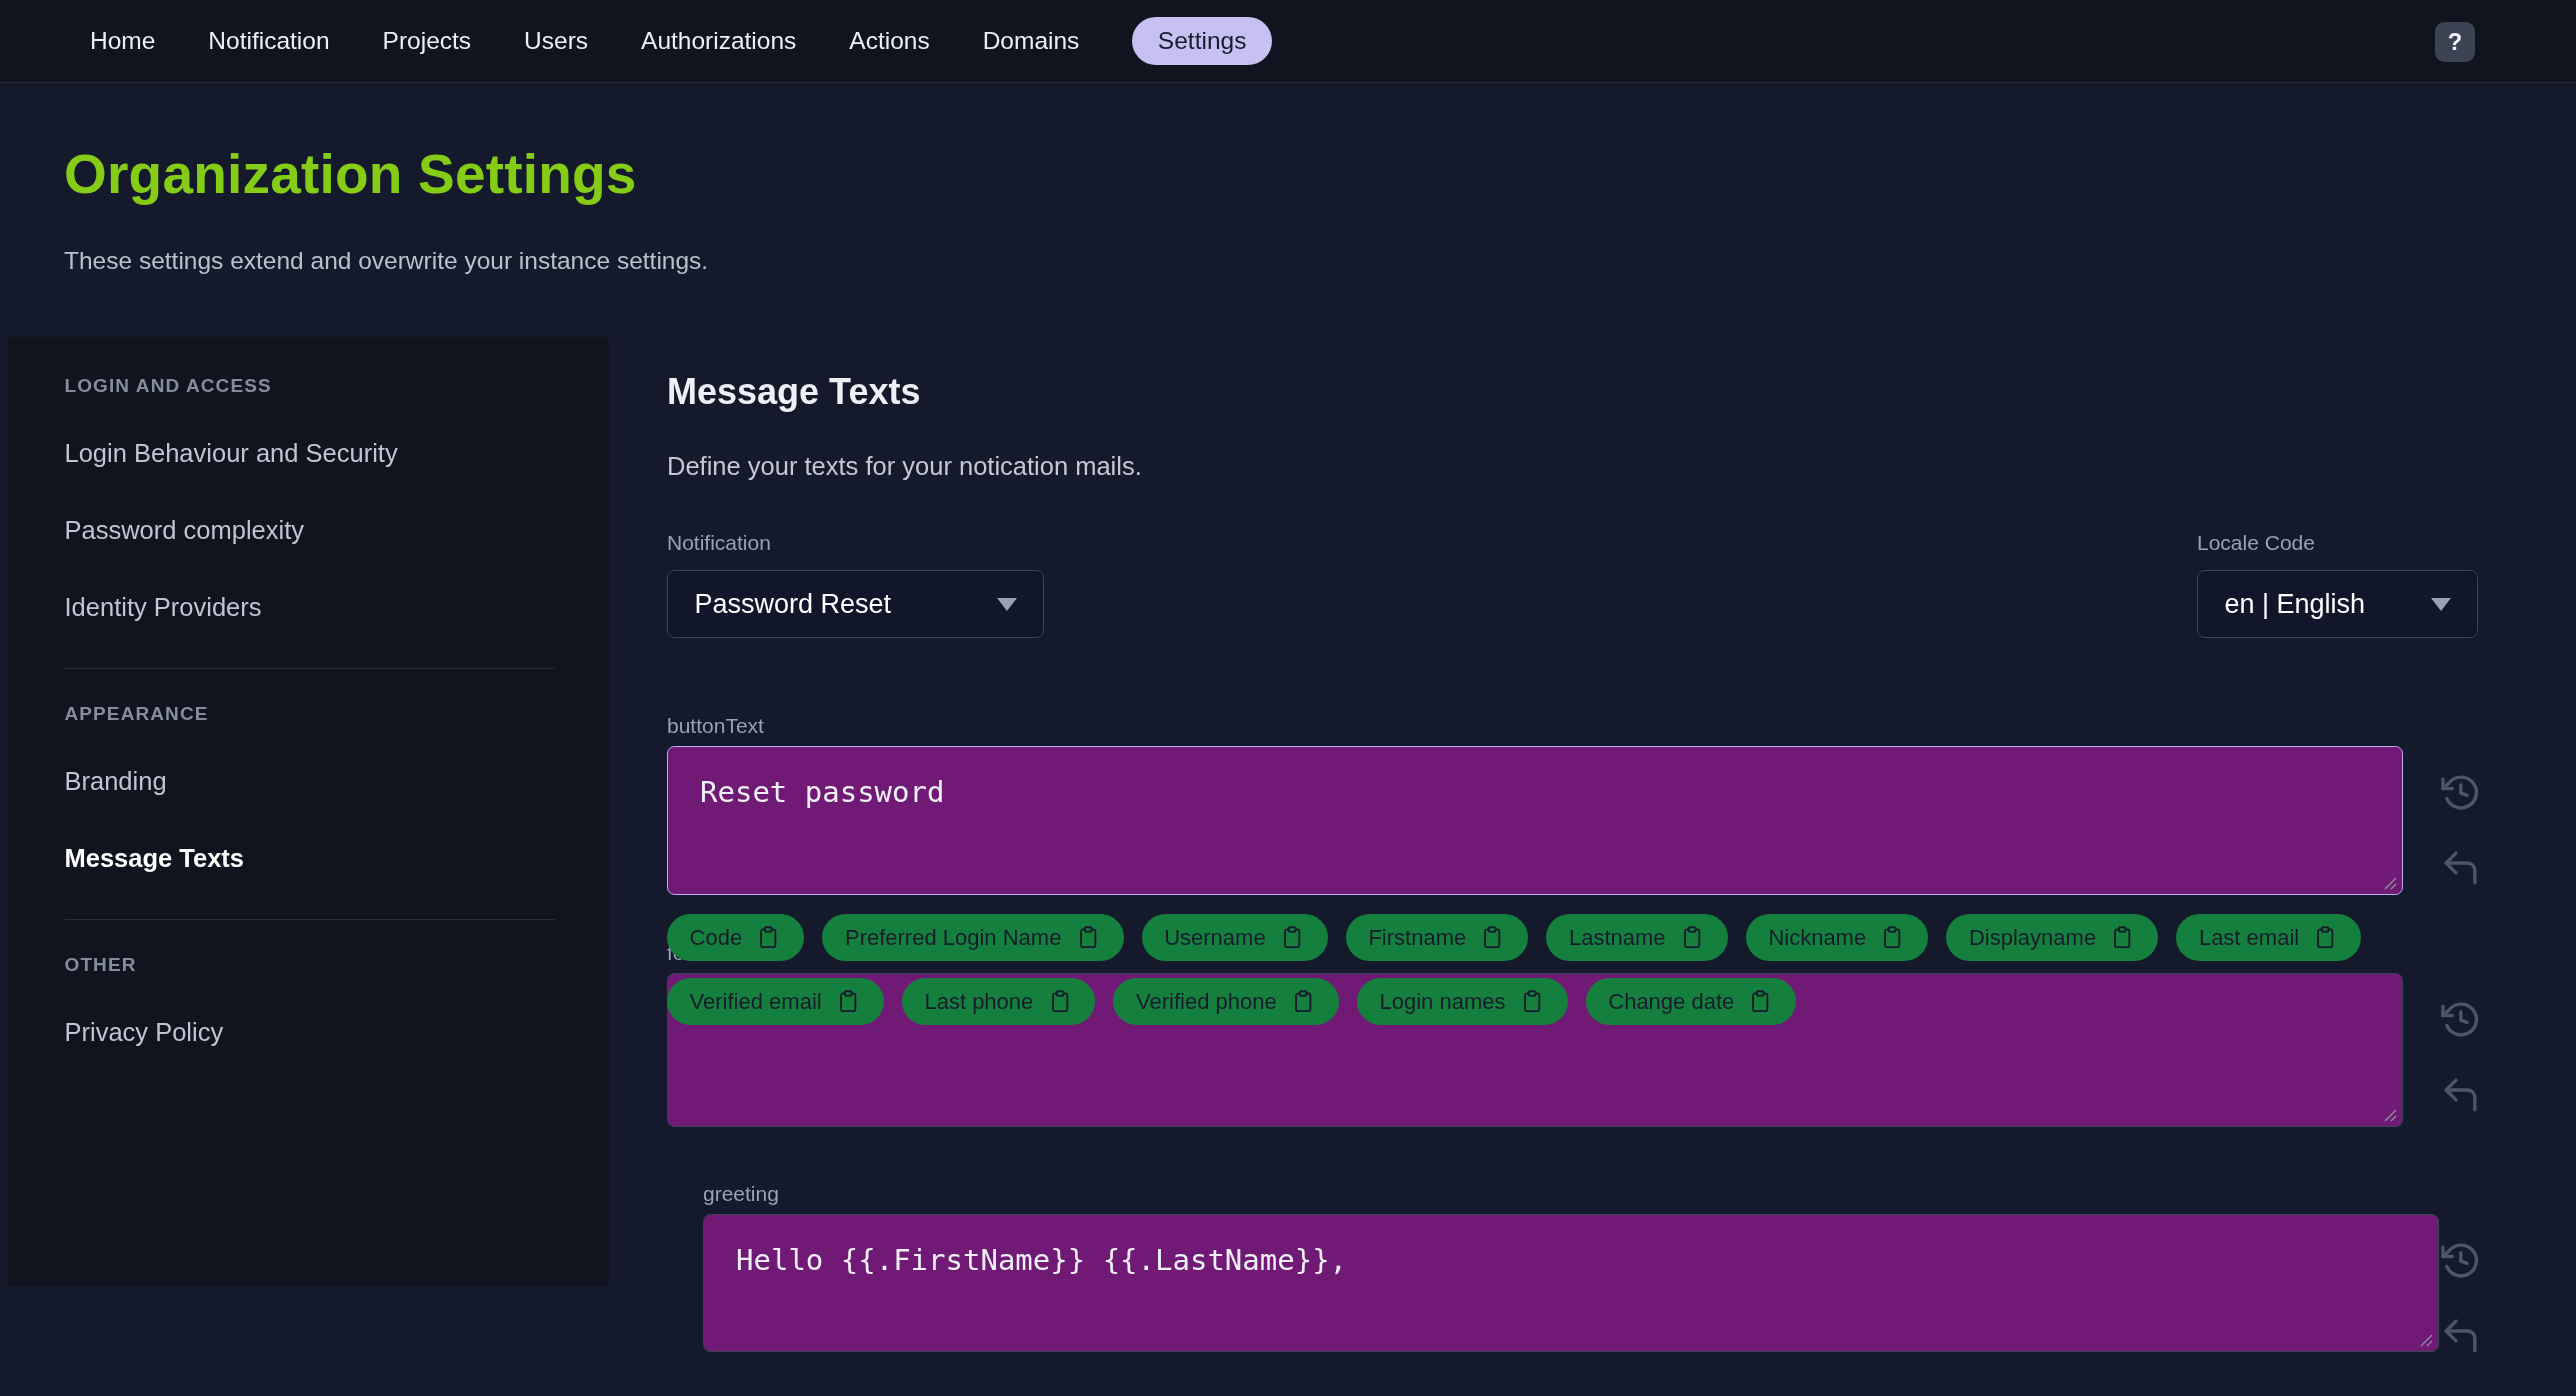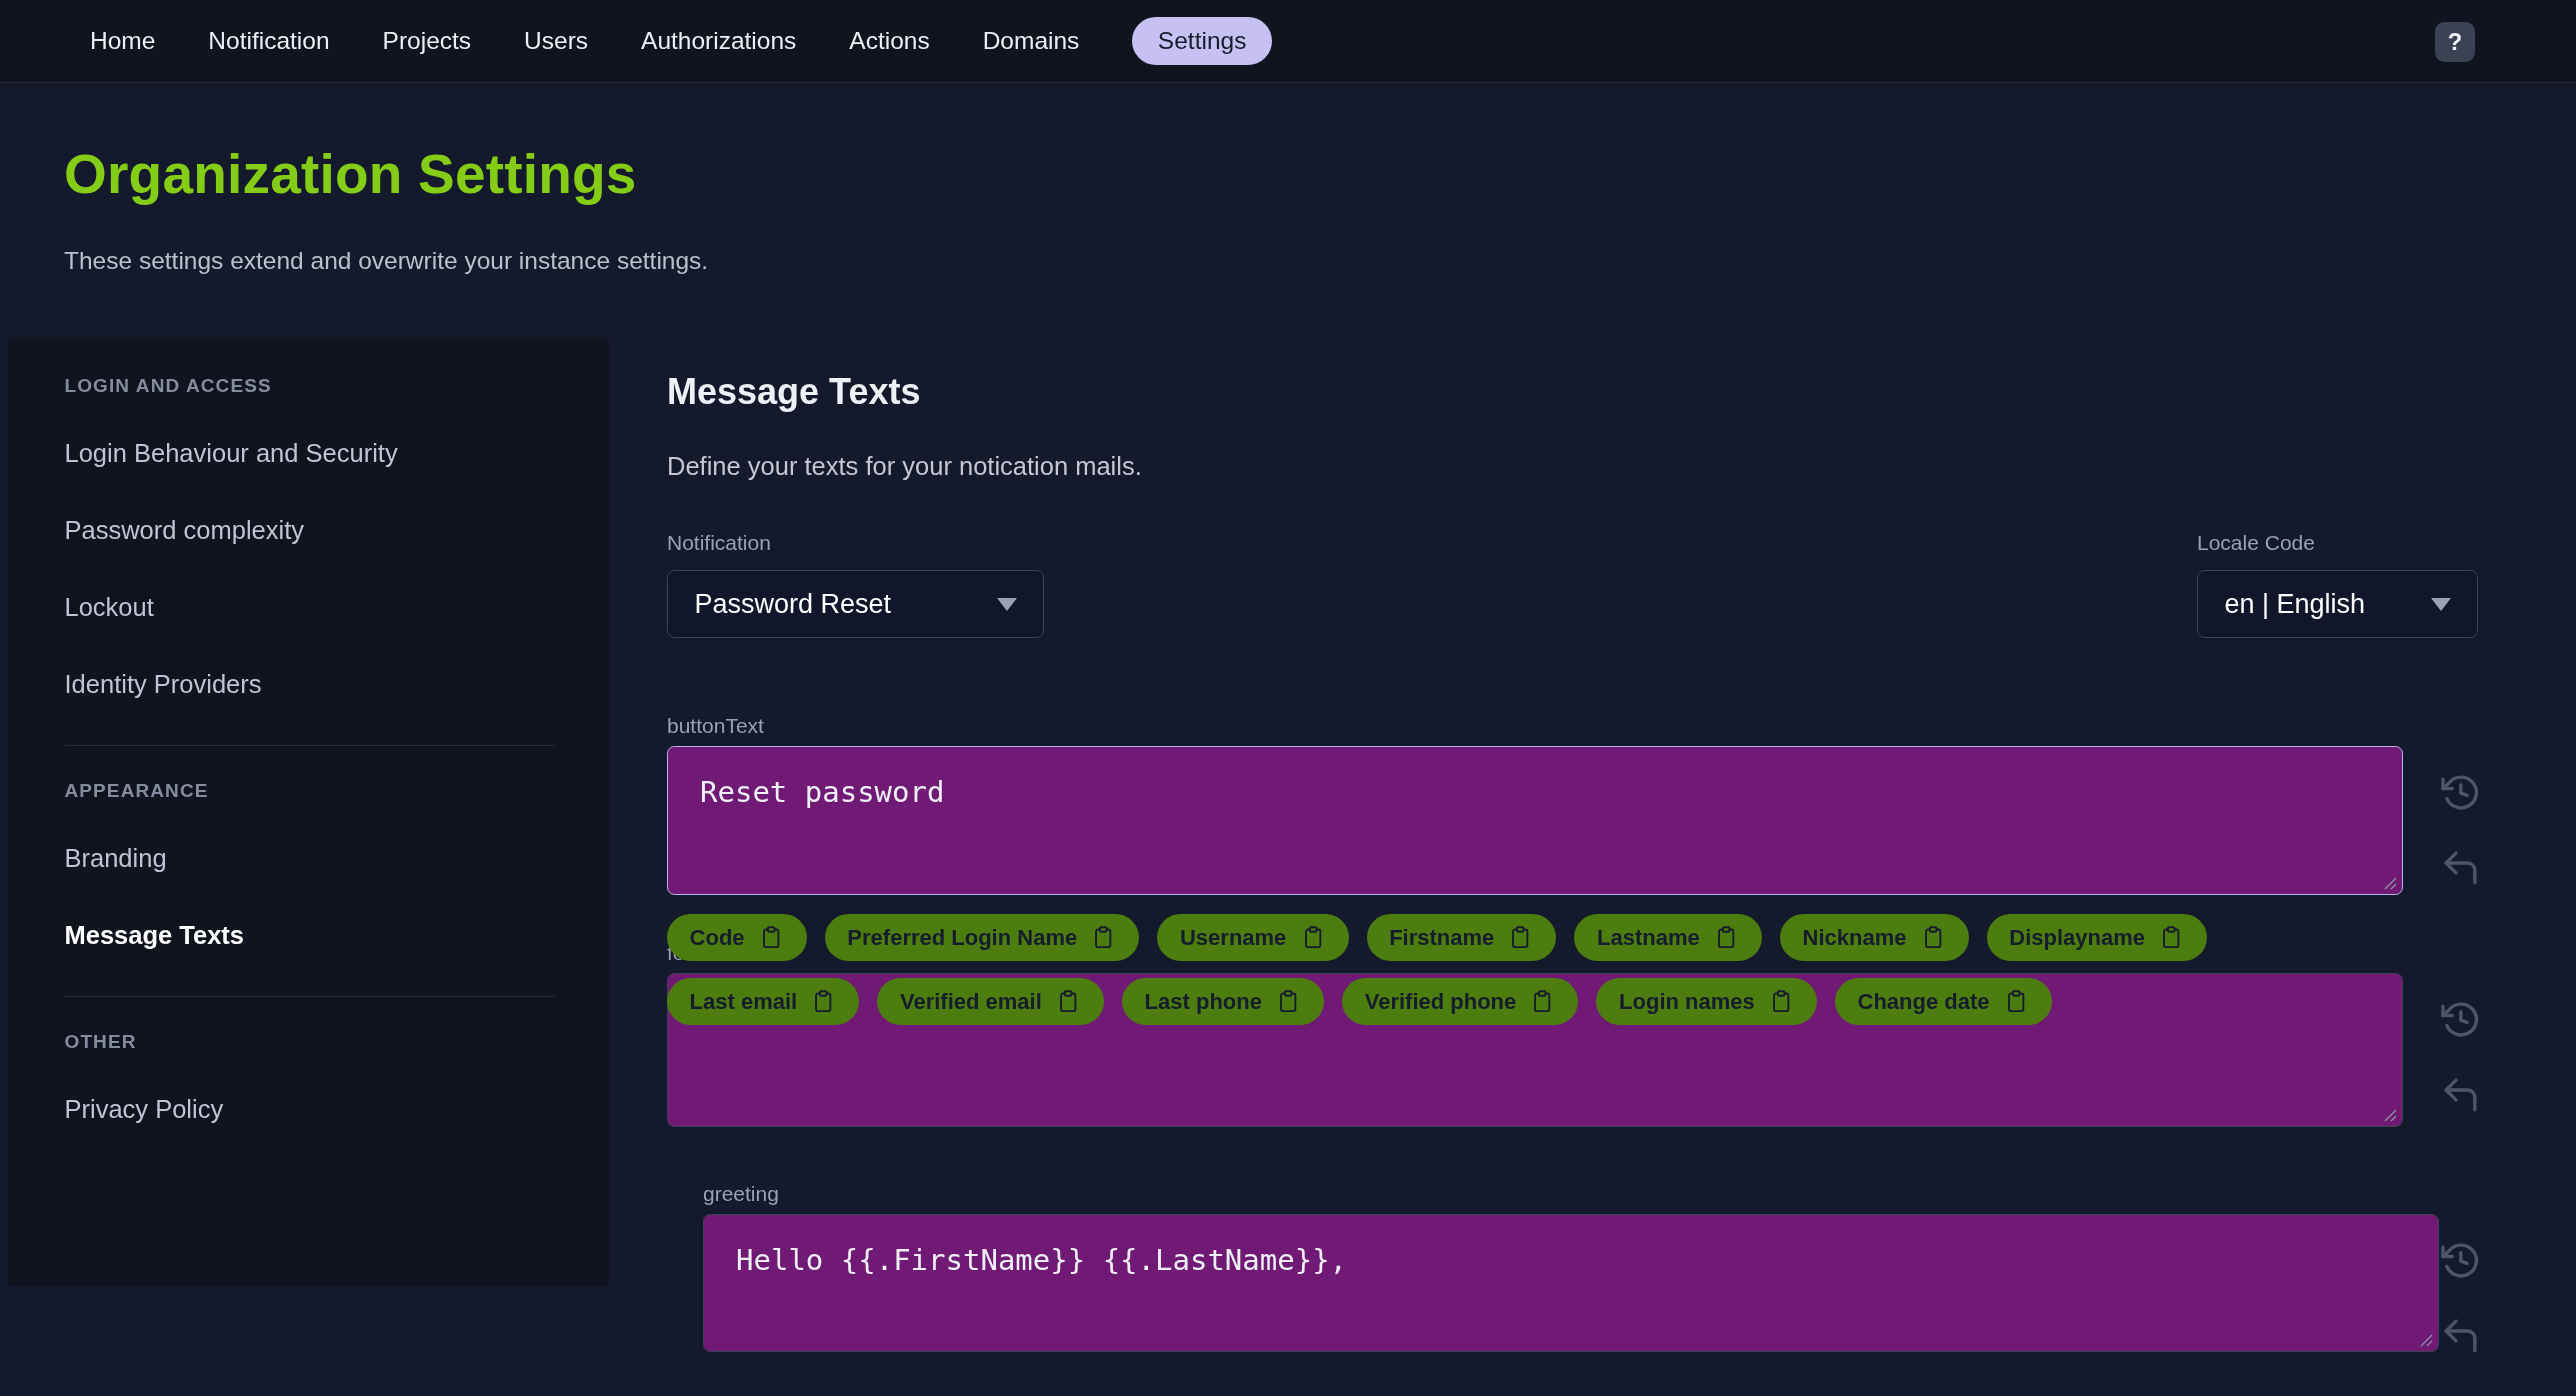--- a/index.html
+++ b/index.html
@@ -115,23 +115,23 @@
   .icon-btn.history { top:57px; }
   .icon-btn.undo    { top:132px; }
   .icon-btn svg { width:43px; height:43px; }
 
   
   .chips {
     position:absolute; left:0; top:577px; width:1717px; z-index:5;
     display:flex; flex-wrap:wrap; gap:17px 18px;
   }
   .chip {
-    height:47px; border-radius:23.6px; background:#4d7c0f; color:#171c2d;
+    height:47px; border-radius:23.6px; background:#15803d; color:#171c2d;
     display:inline-flex; align-items:center; gap:13.2px; padding:0 22.6px;
-    font-size:22px; font-weight:700; cursor:pointer; white-space:nowrap;
+    font-size:22px; font-weight:400; cursor:pointer; white-space:nowrap;
   }
   .chip svg { width:26.4px; height:26.4px; }
 </style>
 </head>
 <body>
 
 <nav class="topnav">
 
   <div class="nav-item">Home</div>
     <div class="nav-item">Notification</div>
@@ -144,21 +144,20 @@
     <button class="help-btn">?</button>
 </nav>
 
 <h1 class="page-title">Organization Settings</h1>
 <div class="page-subtitle">These settings extend and overwrite your instance settings.</div>
 
 <aside class="sidebar" id="sidebar">
     <div class="side-header">LOGIN AND ACCESS</div>
     <div class="side-item">Login Behaviour and Security</div>
     <div class="side-item">Password complexity</div>
-    <div class="side-item">Lockout</div>
     <div class="side-item">Identity Providers</div>
     <hr class="side-divider">
     <div class="side-header">APPEARANCE</div>
     <div class="side-item">Branding</div>
     <div class="side-item active">Message Texts</div>
     <hr class="side-divider">
     <div class="side-header">OTHER</div>
     <div class="side-item">Privacy Policy</div>
   </aside>
 

